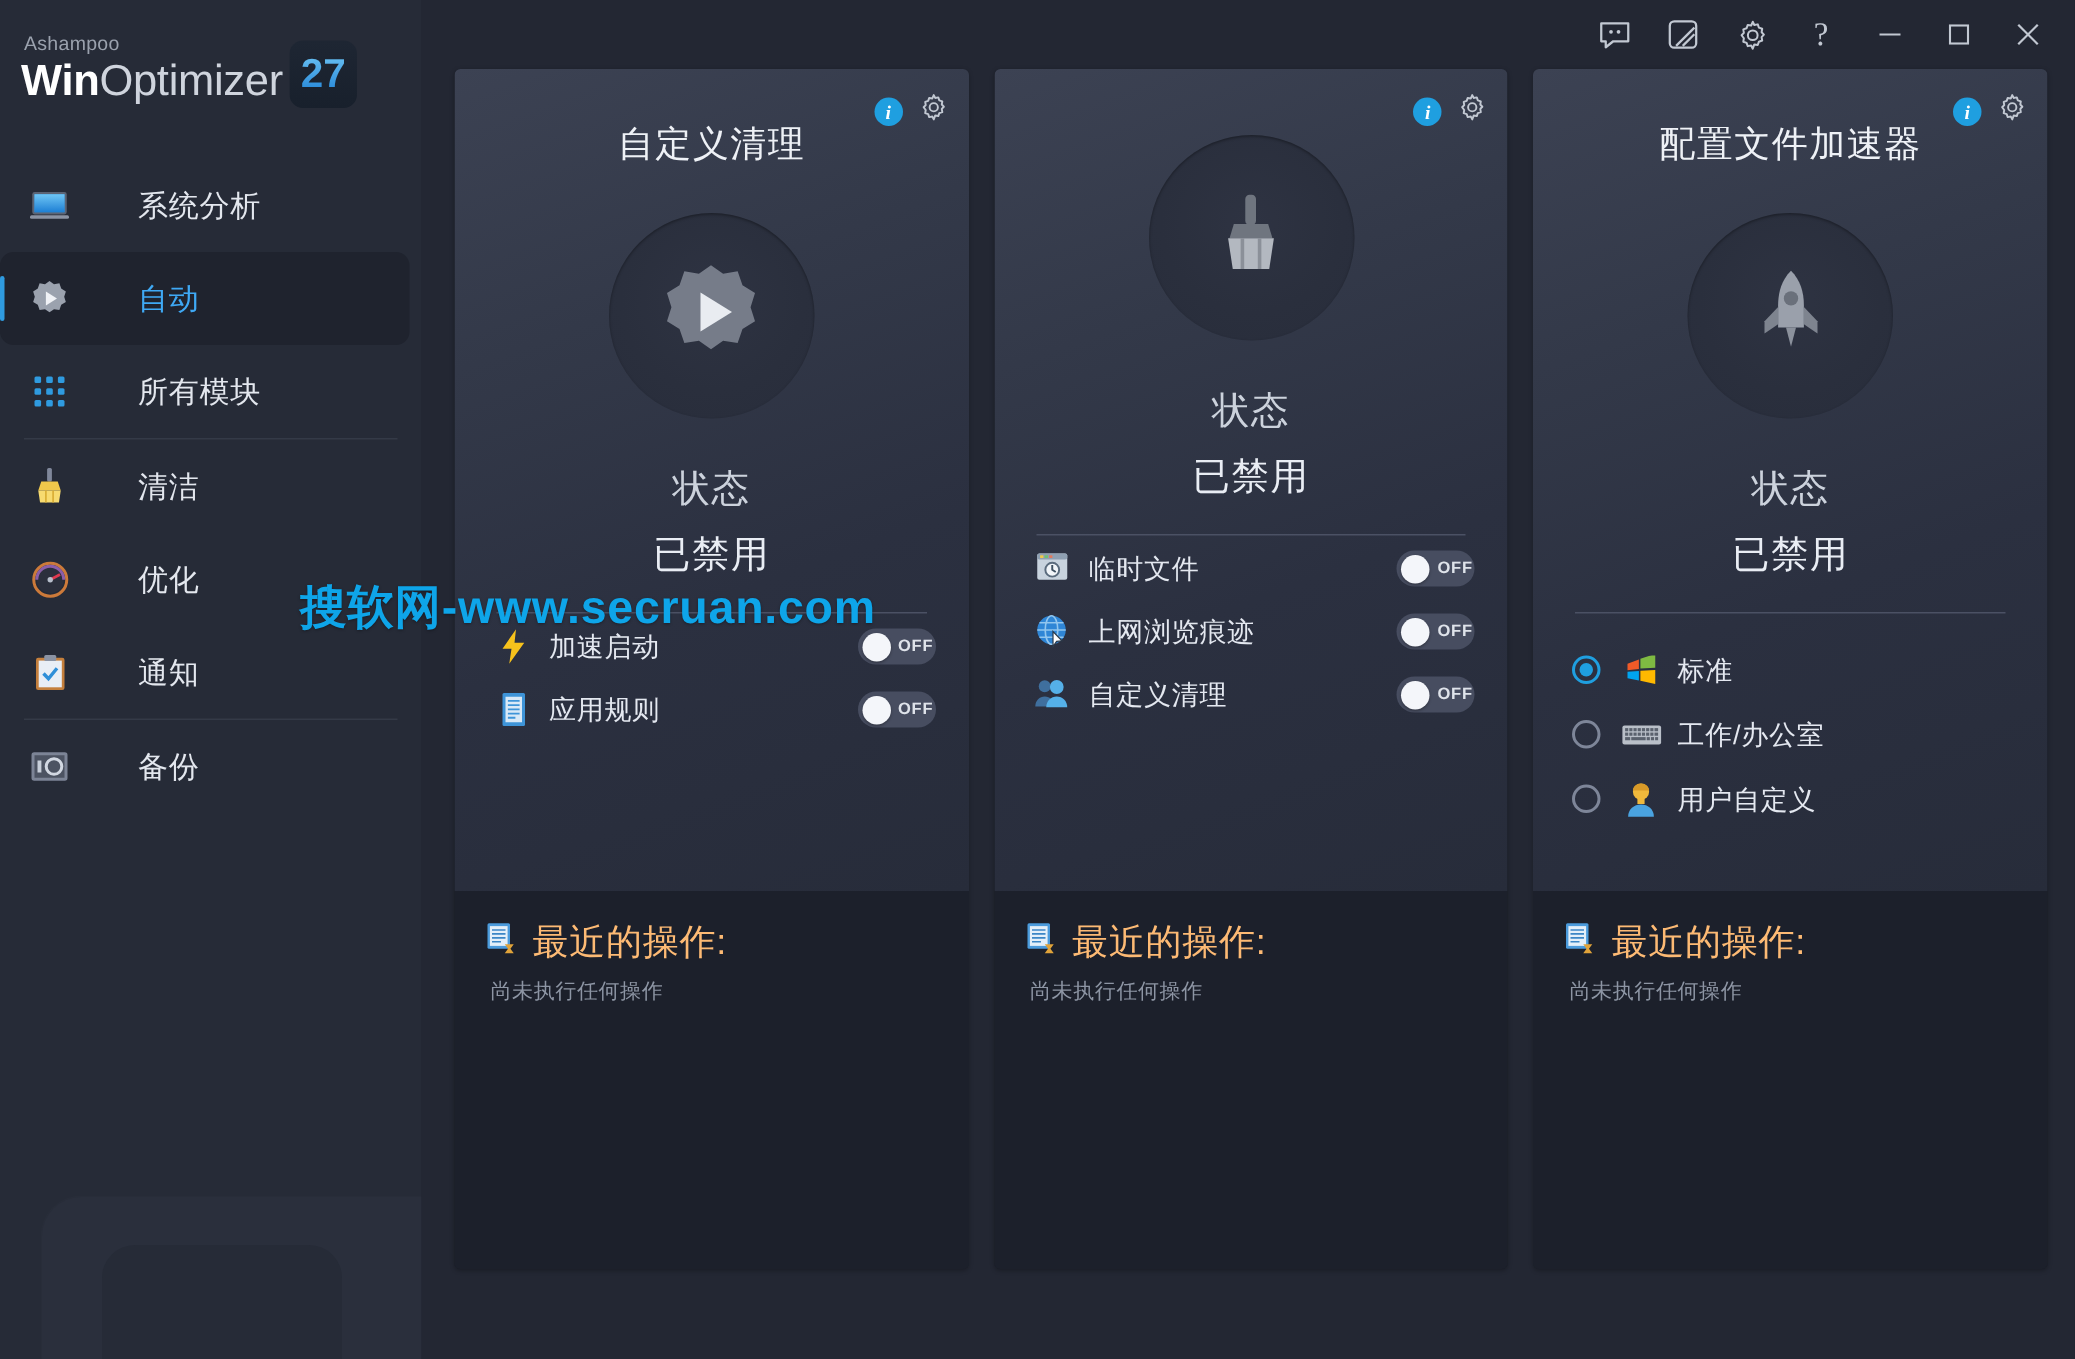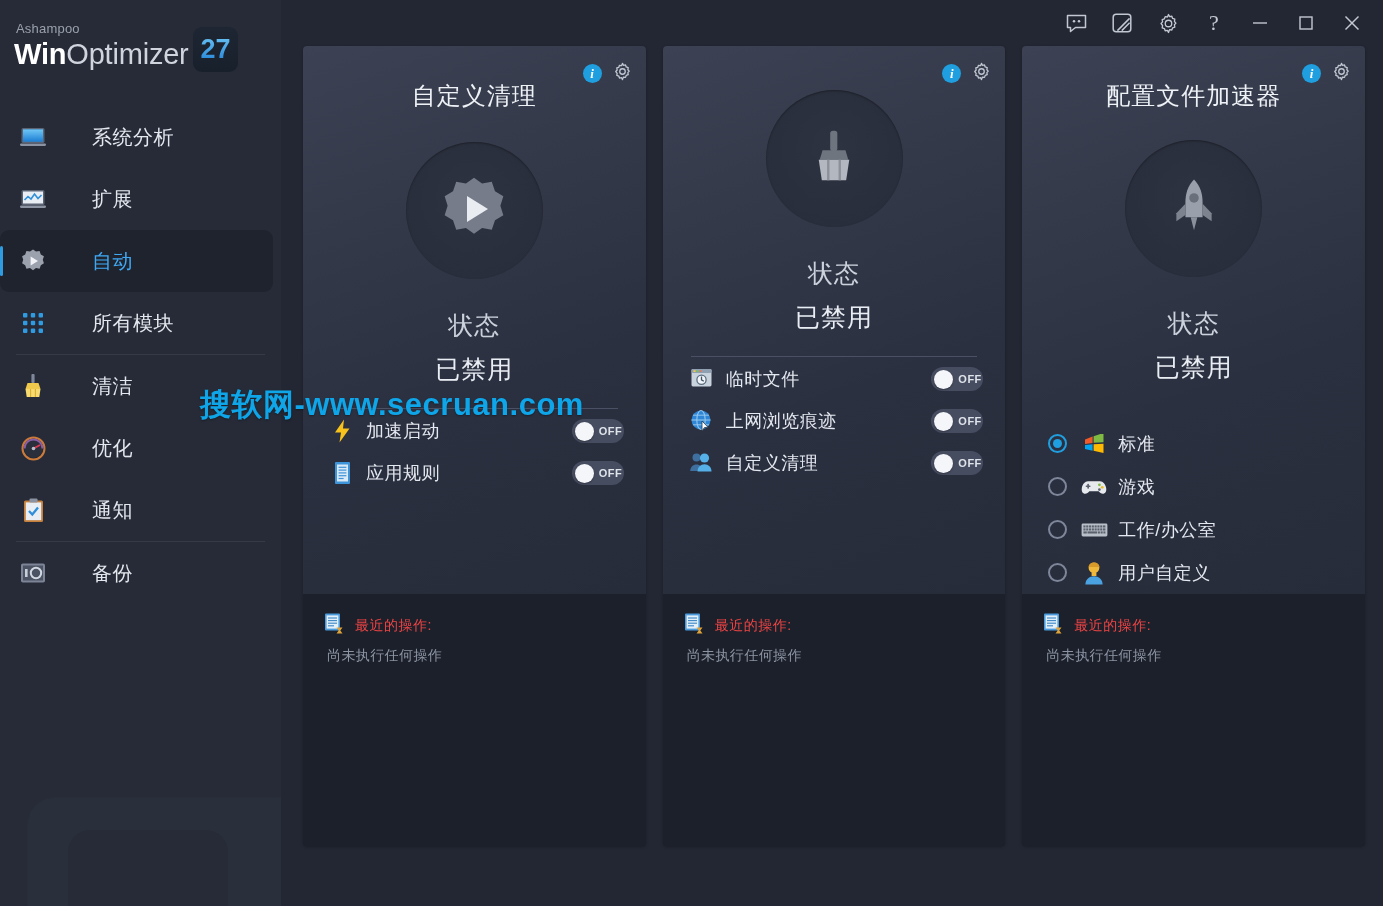--- a/index.html
+++ b/index.html
@@ -181,21 +181,21 @@
     content:""; width:9px; height:9px; border-radius:50%; background:#1f9fe0;
   }
   .radio-row .ric {
     width:28px; flex:0 0 28px; display:flex;
     align-items:center; justify-content:center; margin-right:10px;
   }
   .radio-row .rlbl { font-size:18px; color:#e4e8f0; letter-spacing:.5px; }
 
   .card-bottom { flex:1; background:#1c202b; padding:18px 20px 0 20px; }
   .recent-head { display:flex; align-items:center; gap:9px; }
-  .recent-head .rhlbl { font-size:14px; color:#ef4444; letter-spacing:.5px; }
+  .recent-head .rhlbl { font-size:24px; color:#fdba74; letter-spacing:.5px; }
   .recent-body { font-size:14px; color:#8d95a4; margin-top:8px; padding-left:4px; letter-spacing:.4px; }
 
   .watermark {
     position:absolute; left:176px; top:384px;
     font-size:31px; font-weight:700;
     color:#0ea5e9; letter-spacing:.5px;
     pointer-events:none; z-index:50;
     white-space:nowrap;
     text-shadow:0 1px 2px rgba(0,0,0,.35);
     margin-left:24px;
@@ -231,31 +231,20 @@
               <stop offset="0" stop-color="#6fc6f5"></stop>
                   <stop offset="1" stop-color="#1d7fd4"></stop>
             </linearGradient>
               </defs>
             <rect x="0" y="16.5" width="26" height="2.4" rx="1.1" fill="#8b93a3"></rect>
           </svg>
         </span>
         <span class="lbl">系统分析</span>
       </div>
 
-      <div class="nav-item">
-        <span class="ic">
-          <svg width="26" height="20" viewBox="0 0 26 20">
-            <rect x="1.5" y="1" width="23" height="15" rx="1.6" fill="#5b6475"></rect>
-            <rect x="3" y="2.5" width="20" height="12" fill="#e9eef5"></rect>
-            <polyline points="4.5,11 8,7.5 11,10 14.5,5 18,9.5 21.5,6" fill="none" stroke="#2f8fd8" stroke-width="1.6"></polyline>
-            <rect x="0" y="16.5" width="26" height="2.4" rx="1.1" fill="#8b93a3"></rect>
-          </svg>
-        </span>
-        <span class="lbl">扩展</span>
-      </div>
 
       <div class="nav-item active">
         <span class="ic">
           <svg width="26" height="26" viewBox="0 0 26 26">
             <path d="M13 1.4l3 2.1 3.6-.6 1.2 3.5 3.1 1.9-1.1 3.5 1.1 3.5-3.1 1.9-1.2 3.5-3.6-.6-3 2.1-3-2.1-3.6.6-1.2-3.5L2.1 15.3 3.2 11.8 2.1 8.3l3.1-1.9 1.2-3.5L10 3.5z" fill="#9ba2ae"></path>
             <polygon points="10.6,8.4 18,13 10.6,17.6" fill="#f0f2f6"></polygon>
           </svg>
         </span>
         <span class="lbl">自动</span>
       </div>
@@ -634,34 +623,20 @@
                 <svg width="22" height="20" viewBox="0 0 22 20">
                   <path d="M2 5.6 9.6 3.1v6.4L2 10z" fill="#f05a28" transform="skewY(-3)"></path>
                   <path d="M10.6 2.8 20.5 0v9.2h-9.9z" fill="#7fba42" transform="skewY(-3)"></path>
                   <path d="M2 11 9.6 10.8v6.4L2 15.2z" fill="#00a4ef" transform="skewY(-3)"></path>
                   <path d="M10.6 10.8H20.5V20l-9.9-2.6z" fill="#ffb900" transform="skewY(-3)"></path>
                 </svg>
               </span>
               <span class="rlbl">标准</span>
             </div>
 
-            <div class="radio-row">
-              <span class="radio"></span>
-              <span class="ric">
-                <svg width="26" height="18" viewBox="0 0 26 18">
-                  <path d="M7 3.2h12c3 0 5.6 3 6.2 7.1.5 3.4-1.1 5.5-3.3 5.5-1.9 0-3-1.3-4.3-2.6h-9.2C7.1 14.5 6 15.8 4.1 15.8c-2.2 0-3.8-2.1-3.3-5.5C1.4 6.2 4 3.2 7 3.2z" fill="#e6e9ee"></path>
-                  <rect x="4.6" y="7.4" width="5" height="1.7" rx=".8" fill="#5c6270"></rect>
-                  <rect x="6.3" y="5.7" width="1.7" height="5" rx=".8" fill="#5c6270"></rect>
-                  <circle cx="18.4" cy="6.8" r="1.35" fill="#7fba42"></circle>
-                  <circle cx="21.2" cy="9.3" r="1.35" fill="#f0c020"></circle>
-                  <circle cx="18.4" cy="11.6" r="1.35" fill="#5c6270"></circle>
-                </svg>
-              </span>
-              <span class="rlbl">游戏</span>
-            </div>
 
             <div class="radio-row">
               <span class="radio"></span>
               <span class="ric">
                 <svg width="27" height="16" viewBox="0 0 27 16">
                   <rect x="0.6" y="1.6" width="25.8" height="12.8" rx="1.4" fill="#b9bfc8"></rect>
                   <g fill="#5a616d">
                     <rect x="2.4" y="3.4" width="2.1" height="2.1"></rect>
                       <rect x="5.2" y="3.4" width="2.1" height="2.1"></rect>
                     <rect x="8" y="3.4" width="2.1" height="2.1"></rect>

